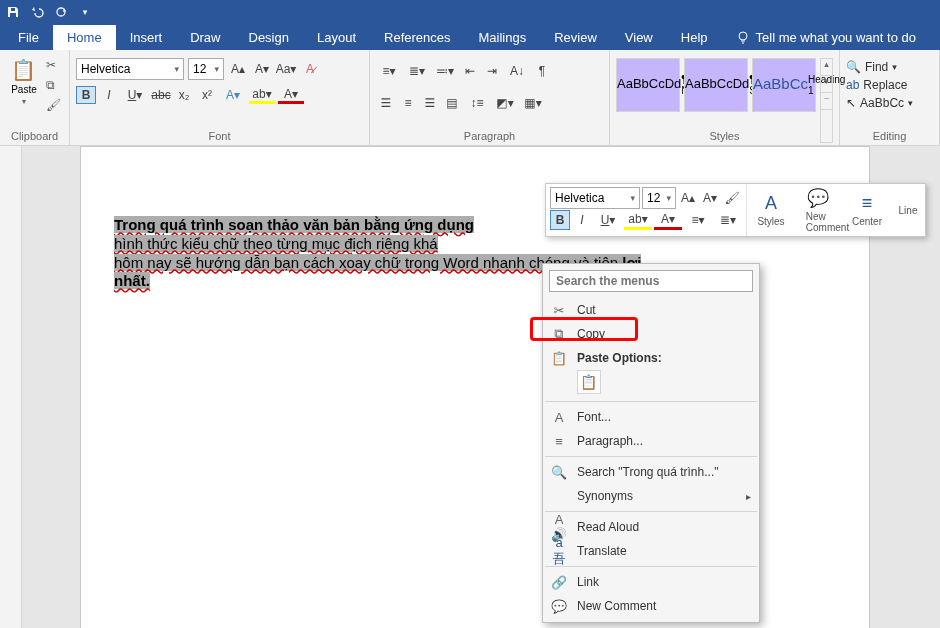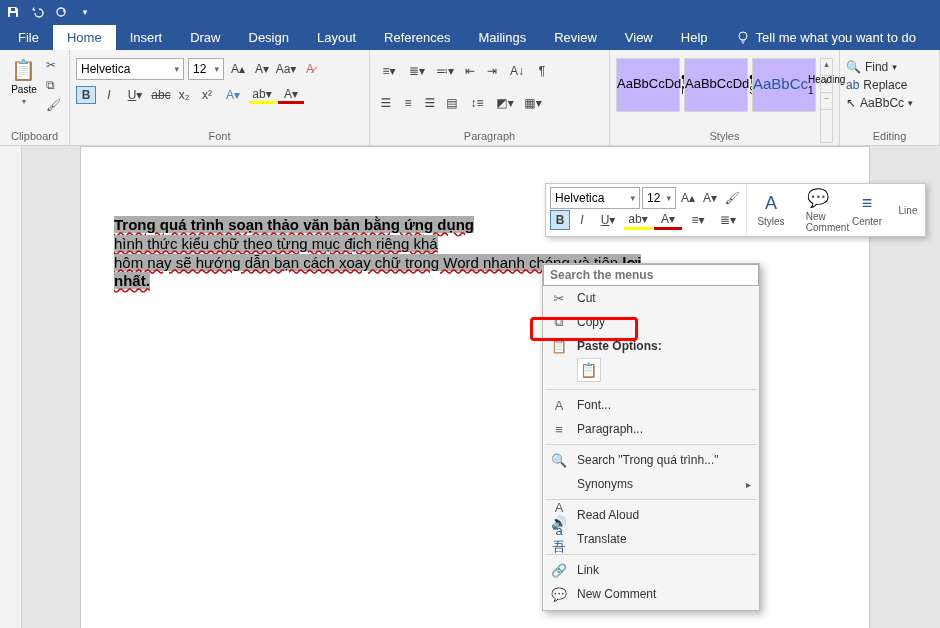--- a/index.html
+++ b/index.html
@@ -71,21 +71,21 @@
 .mini-sec:last-child { border-right: none; }
 .mini-row { display: flex; gap: 2px; align-items: center; height: 22px; }
 .mbtn { width: 20px; height: 20px; display: inline-flex; align-items: center; justify-content: center; font-size: 12px; color: #444; }
 .mbtn.active { border: 1px solid #4a87c7; background: #cde6f7; }
 .mbtn.wide { width: 28px; }
 .mini-big { display: flex; flex-direction: column; align-items: center; justify-content: center; width: 48px; font-size: 10px; color: #555; gap: 2px; }
 .mini-big .ico { font-size: 18px; color: #2b579a; }
 
 
 .ctx { position: absolute; left: 542px; top: 263px; width: 218px; background: #f5f5f5; border: 1px solid #bcbcbc; box-shadow: 3px 3px 8px rgba(0,0,0,.3); padding-bottom: 4px; }
-.ctx-search { margin: 0; }
+.ctx-search { margin: 6px; }
 .ctx-search input { width: 100%; height: 22px; border: 1px solid #ababab; padding: 0 6px; font-size: 12px; font-weight: bold; color: #555; }
 .ctx-item { display: flex; align-items: center; height: 24px; padding: 0 8px; gap: 10px; font-size: 12px; color: #333; cursor: pointer; }
 .ctx-item .ci { width: 16px; text-align: center; color: #666; font-size: 13px; }
 .ctx-item .arrow { margin-left: auto; font-size: 10px; color: #555; }
 .ctx-sep { height: 1px; background: #d4d4d4; margin: 3px 2px; }
 .ctx-paste-opts { padding-left: 34px; padding-bottom: 4px; }
 .paste-opt-icon { width: 24px; height: 24px; border: 1px solid #d4d4d4; display: inline-flex; align-items: center; justify-content: center; background: #fff; font-size: 14px; }
 
 .highlight-red { position: absolute; border: 3px solid #ff0000; left: 530px; top: 317px; width: 108px; height: 24px; border-radius: 4px; pointer-events: none; z-index: 50; }
 

